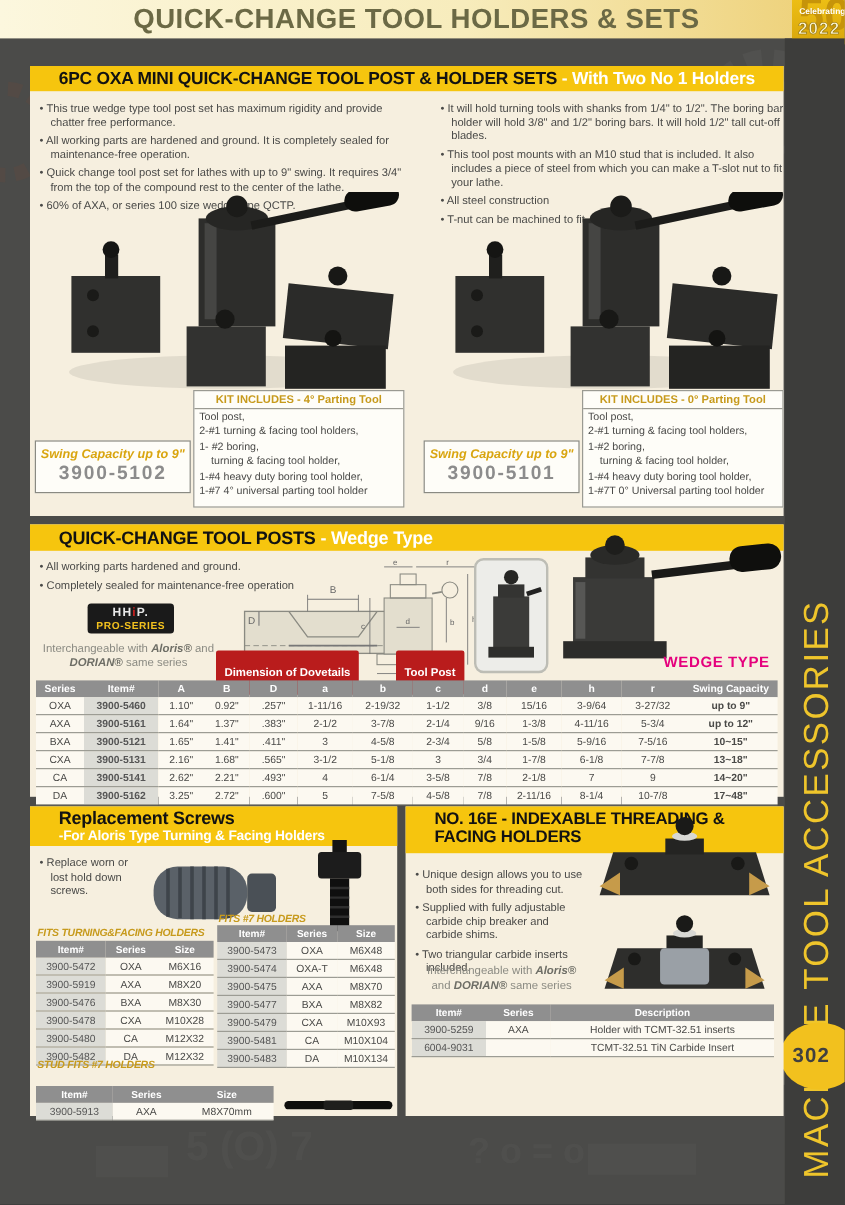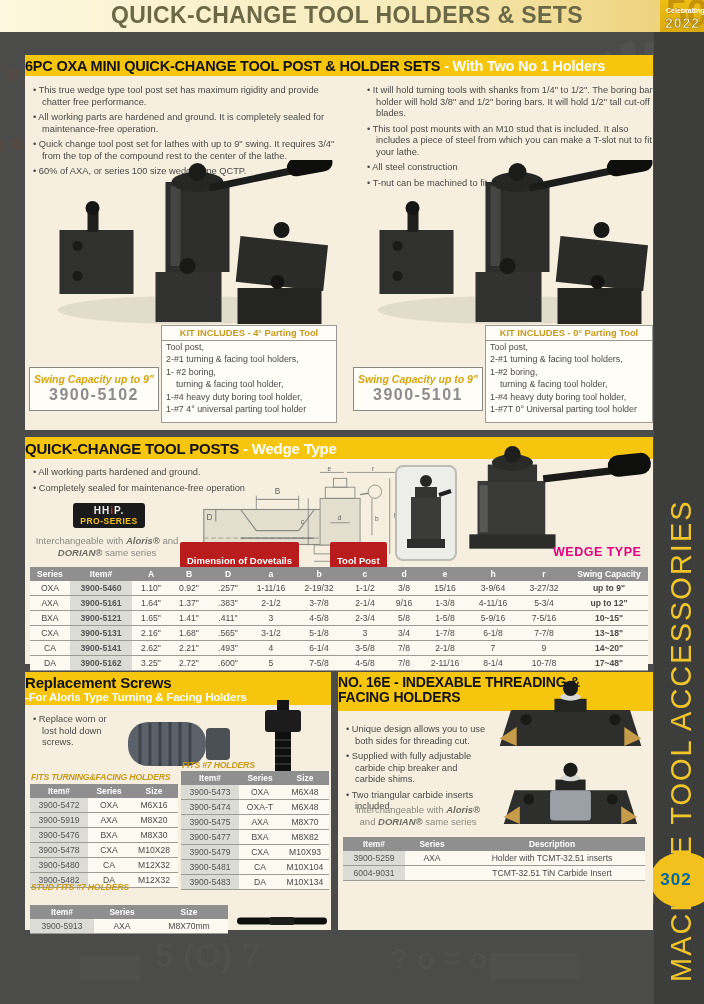--- a/index.html
+++ b/index.html
@@ -18,24 +18,24 @@
   .emblem .cel{position:absolute;left:6px;top:7px;font-size:7px;font-weight:bold;color:#fff;}
   .emblem .year{position:absolute;left:5px;top:15px;font-size:14px;font-weight:bold;color:#FBF3D0;
           -webkit-text-stroke:.5px #8a6d00;letter-spacing:1px;}
   
   .sidebar{position:absolute;top:32px;right:0;width:50px;height:972px;background:#3D3D3B;}
   .sidebar-label{position:absolute;top:310px;right:6px;height:640px;
           writing-mode:vertical-rl;transform:rotate(180deg);
           font-size:29px;color:#EFC52B;letter-spacing:2px;font-weight:400;}
   .page-badge{position:absolute;right:-12px;top:852px;width:66px;height:56px;border-radius:50%;
           background:#F2C11E;display:flex;align-items:center;justify-content:center;}
-  .page-badge span{font-size:17px;font-weight:bold;color:#0369a1;letter-spacing:1px;margin-right:14px;}
+  .page-badge span{font-size:17px;font-weight:bold;color:#404040;letter-spacing:1px;margin-right:14px;}
   
   .panel{position:absolute;background:#F6EFDF;}
-  .titlebar{background:#F6C50E;color:#121212;font-weight:bold;padding:3px 8px 2px 0;
+  .titlebar{background:#F6C50E;color:#121212;font-weight:bold;padding:3px 8px 2px 24px;
             letter-spacing:-.2px;}
   .titlebar .sub{color:#FFFFFF;}
   
   .bullets{color:#4A4A48;font-size:9.3px;line-height:11.5px;}
   .bullets .li{padding-left:9px;text-indent:-9px;margin-bottom:4px;}
   .bullets .li::before{content:"•  ";}
   
   .kitbox{position:absolute;background:#FEFDF8;border:1px solid #9a9a92;}
   .kitbox .kit-title{color:#C79A1C;font-weight:bold;font-size:9.3px;text-align:center;
         border-bottom:1px solid #9a9a92;padding:2px 2px;}

